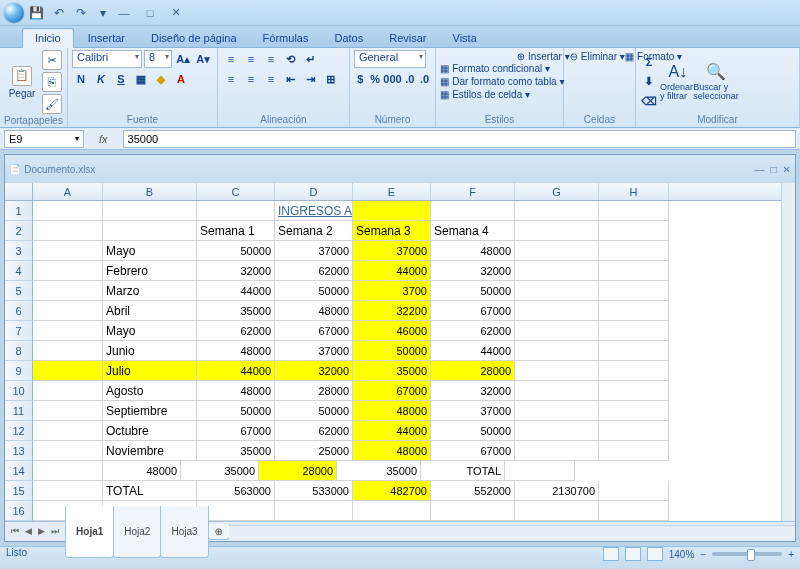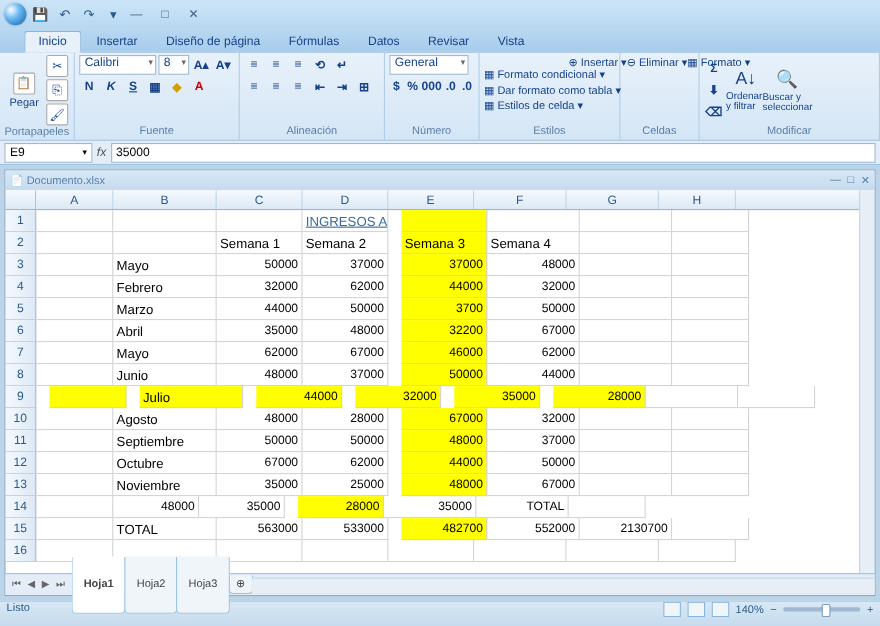--- a/index.html
+++ b/index.html
@@ -26,44 +26,44 @@
 .rgroup-body { flex: 1; display: flex; align-items: center; gap: 2px; }
 .bigbtn { width: 36px; height: 58px; display: flex; flex-direction: column; align-items: center; justify-content: center; gap: 2px; border-radius: 3px; }
 .icon-box { width: 20px; height: 20px; background: #fff; border: 1px solid #aaa; border-radius: 2px; display: flex; align-items: center; justify-content: center; font-size: 11px; }
 .font-row { display: flex; gap: 2px; margin-bottom: 2px; align-items: center; }
 .sel { background: #fff; border: 1px solid #a0b8d0; height: 18px; padding: 0 14px 0 4px; font-size: 11px; position: relative; }
 .sel::after { content: '▾'; position: absolute; right: 2px; top: 1px; font-size: 8px; color: #666; }
 .mini { width: 18px; height: 18px; display: flex; align-items: center; justify-content: center; border: 1px solid transparent; border-radius: 2px; font-size: 11px; font-weight: bold; }
 .styles-item { font-size: 10px; padding: 1px 0; white-space: nowrap; }
 
 
-.fbar { height: 22px; background: #e4edf7; border-bottom: 1px solid #9ac3e6; display: flex; align-items: center; padding: 2px 4px; gap: 0; }
+.fbar { height: 22px; background: #e4edf7; border-bottom: 1px solid #9ac3e6; display: flex; align-items: center; padding: 2px 4px; gap: 11px; }
 .namebox { width: 80px; height: 18px; background: #fff; border: 1px solid #a0b8d0; padding: 0 4px; font-size: 11px; display: flex; align-items: center; justify-content: space-between; }
 .fx { font-style: italic; color: #555; padding: 0 4px; }
 .finput { flex: 1; height: 18px; background: #fff; border: 1px solid #a0b8d0; padding: 0 4px; font-size: 11px; display: flex; align-items: center; }
 
 
 .doc-wrap { background: #bcd4e8; padding: 4px; height: 396px; }
 .doc-frame { background: #fff; border: 1px solid #7a9ebd; height: 100%; display: flex; flex-direction: column; }
-.doc-title { height: 18px; background: linear-gradient(#d8e8f5,#c4dbee); display: flex; align-items: center; justify-content: space-between; padding: 0 4px; font-size: 10px; color: #5a7fa8; }
+.doc-title { height: 28px; background: linear-gradient(#d8e8f5,#c4dbee); display: flex; align-items: center; justify-content: space-between; padding: 0 4px; font-size: 10px; color: #5a7fa8; }
 .doc-title .controls { display: flex; gap: 6px; }
 
 
 .grid-area { flex: 1; display: flex; overflow: hidden; }
 .grid-main { flex: 1; overflow: hidden; }
 .col-headers { height: 18px; display: flex; background: linear-gradient(#f5f9fd,#dce9f5); border-bottom: 1px solid #9eb6ce; }
 .corner { width: 28px; background: linear-gradient(#f5f9fd,#dce9f5); border-right: 1px solid #9eb6ce; border-bottom: 1px solid #9eb6ce; }
 .ch { border-right: 1px solid #c0d4e8; text-align: center; font-size: 11px; color: #2a5a8a; line-height: 18px; }
 .w-a { width:70px } .w-b{width:94px} .w-c{width:78px} .w-d{width:78px} .w-e{width:78px} .w-f{width:84px} .w-g{width:84px} .w-h{width:70px}
 .rows { }
 .row { display: flex; height: 20px; }
 .rh { width: 28px; background: linear-gradient(90deg,#f5f9fd,#dce9f5); border-right: 1px solid #9eb6ce; border-bottom: 1px solid #c0d4e8; text-align: center; font-size: 11px; color: #2a5a8a; line-height: 20px; }
 .cell { border-right: 1px solid #d4d4d4; border-bottom: 1px solid #d4d4d4; padding: 0 3px; font-size: 12px; line-height: 20px; overflow: hidden; white-space: nowrap; color: #000; }
 .cell.num { text-align: right; font-size: 11px; }
-.cell.hl { background: #ffff00; margin-left: 12px; }
+.cell.hl { background: #ffff00; }
 .cell.title1 { color: #3a6a9a; font-size: 12px; text-decoration: underline; }
 .vsb { width: 14px; background: #e8eef5; border-left: 1px solid #c0d4e8; }
 .hsb { height: 14px; background: #e8eef5; border-top: 1px solid #c0d4e8; display: flex; align-items: center; }
 
 
 .sheet-bar { height: 20px; background: #e4edf7; display: flex; align-items: center; border-top: 1px solid #9ac3e6; }
 .sheet-nav { display: flex; padding: 0 4px; gap: 2px; }
 .sheet-nav span { font-size: 9px; color: #666; padding: 0 2px; }
 .sheet-tab { padding: 20px 10px; font-size: 10px; background: #f0f5fa; border: 1px solid #9ac3e6; border-top: none; border-radius: 0 0 4px 4px; margin-right: -1px; color: #444; }
 .sheet-tab.active { background: #fff; font-weight: bold; }

